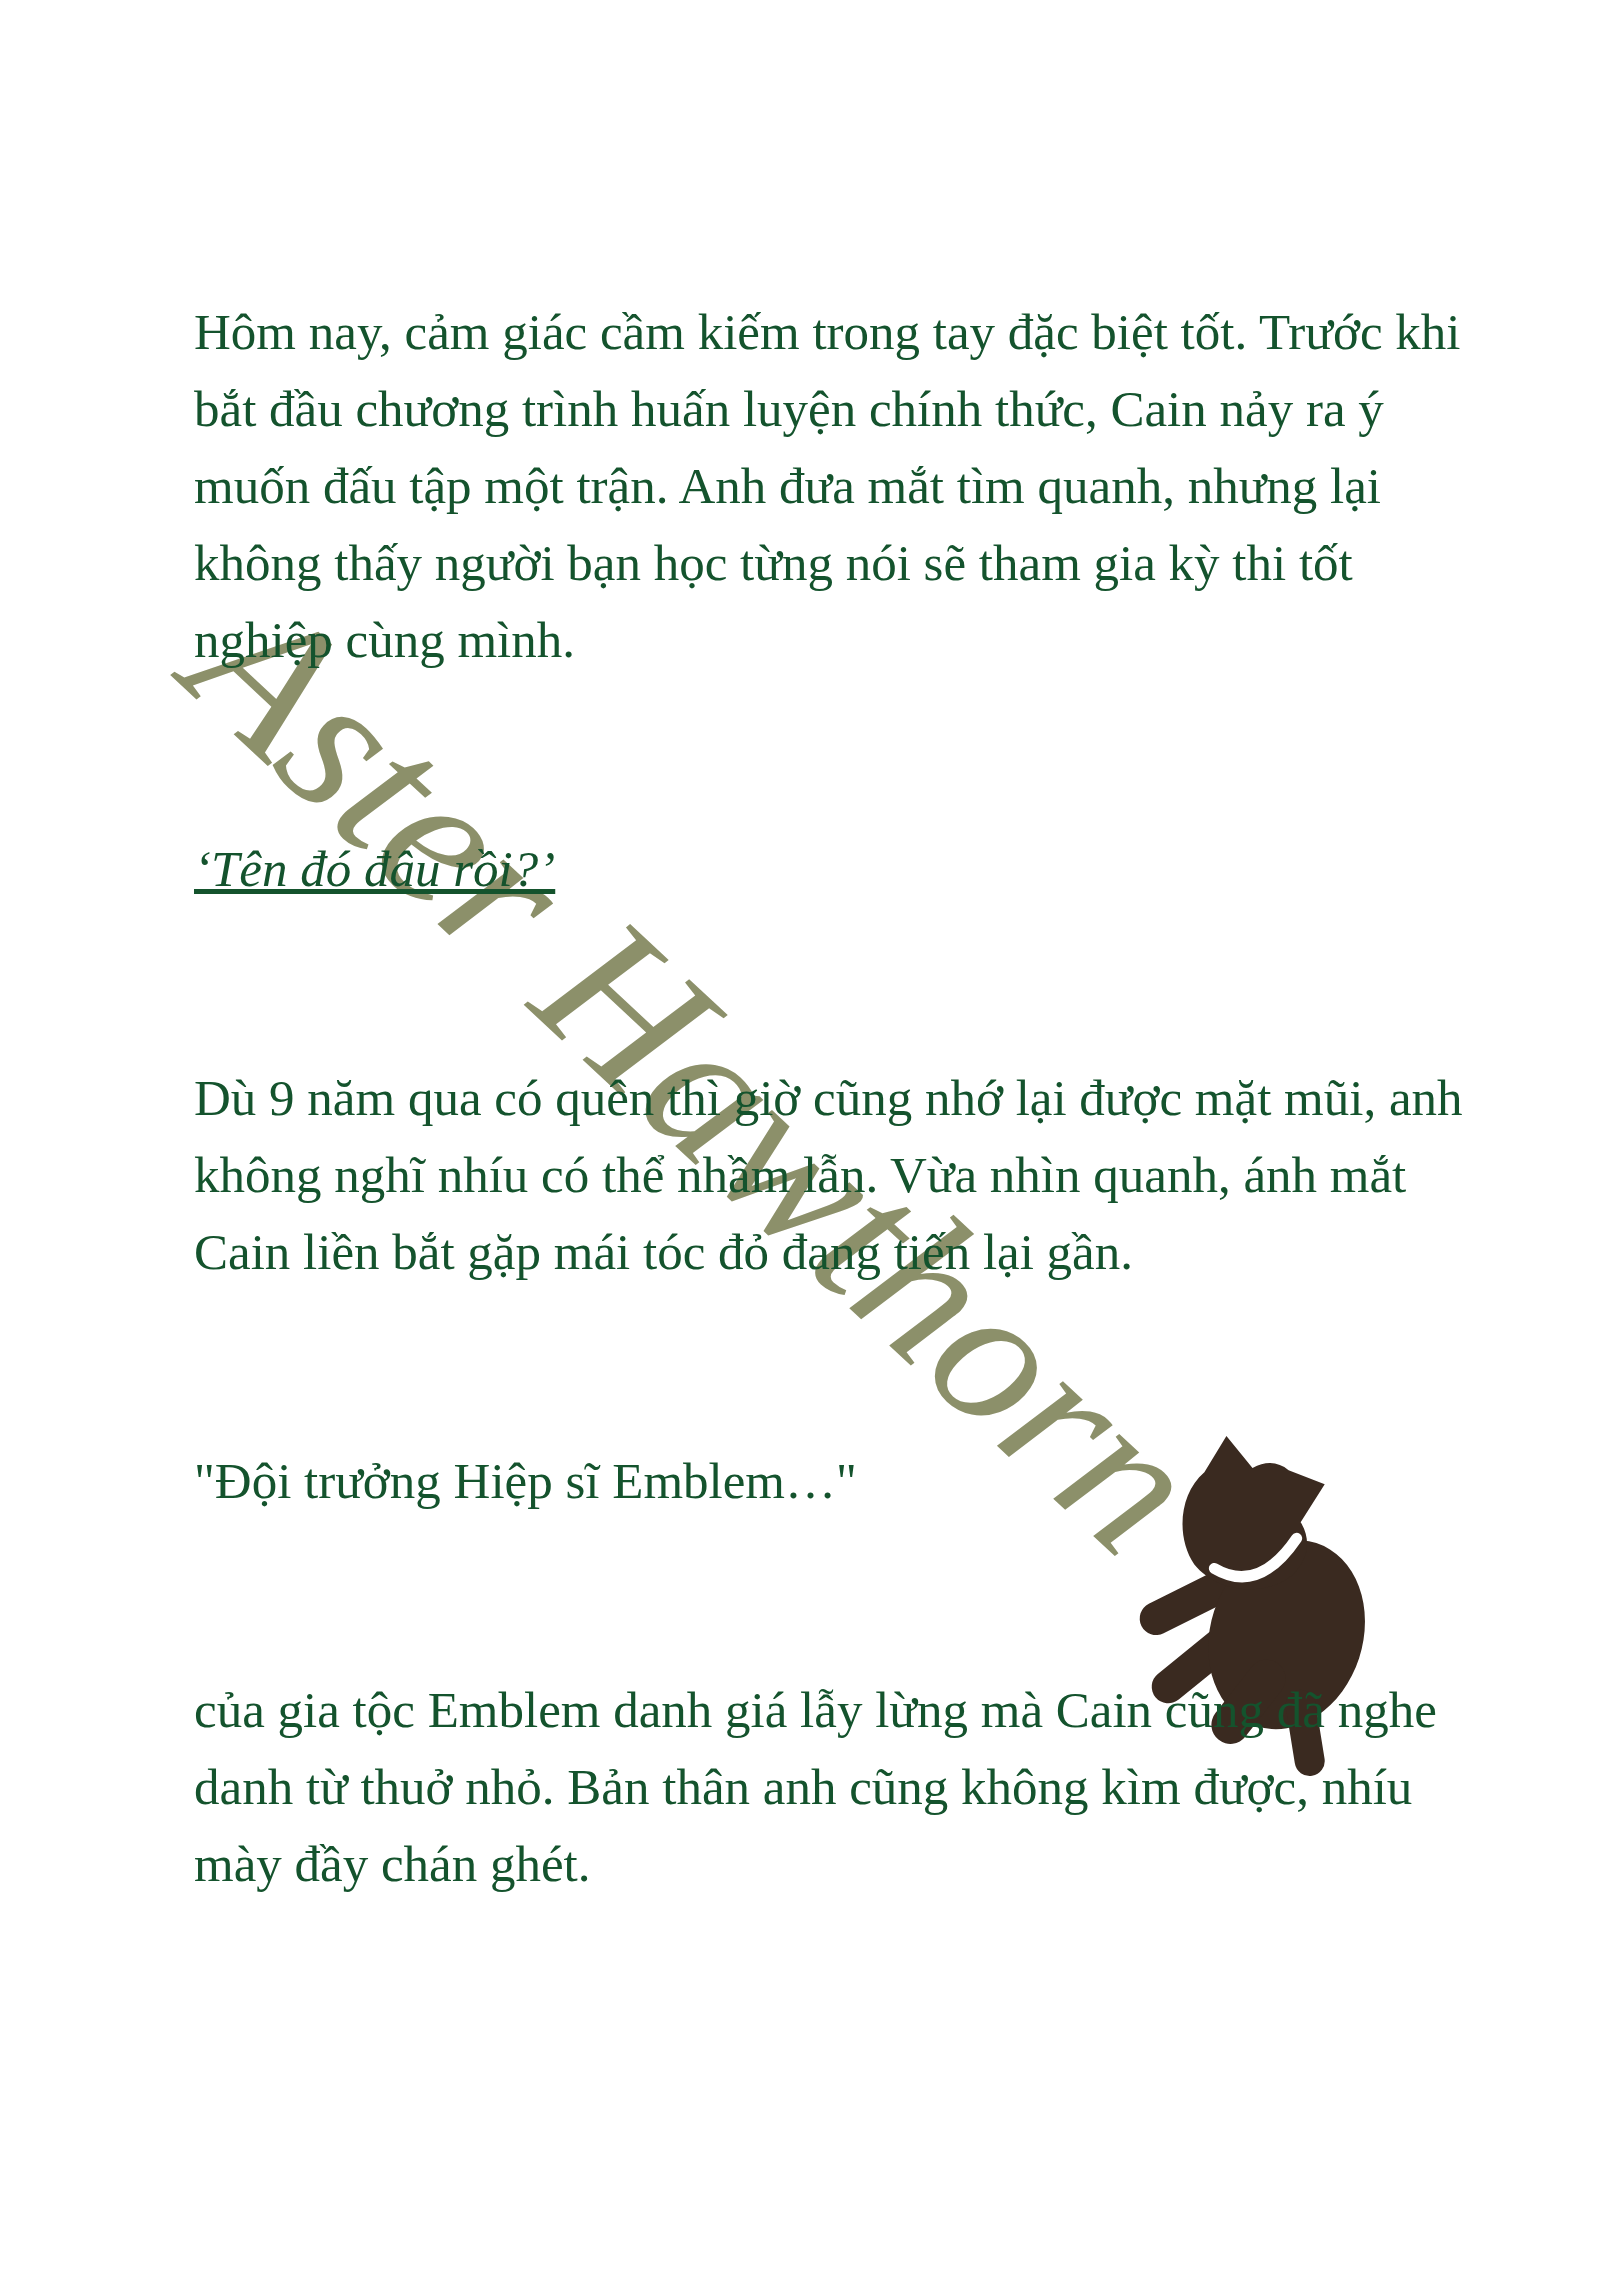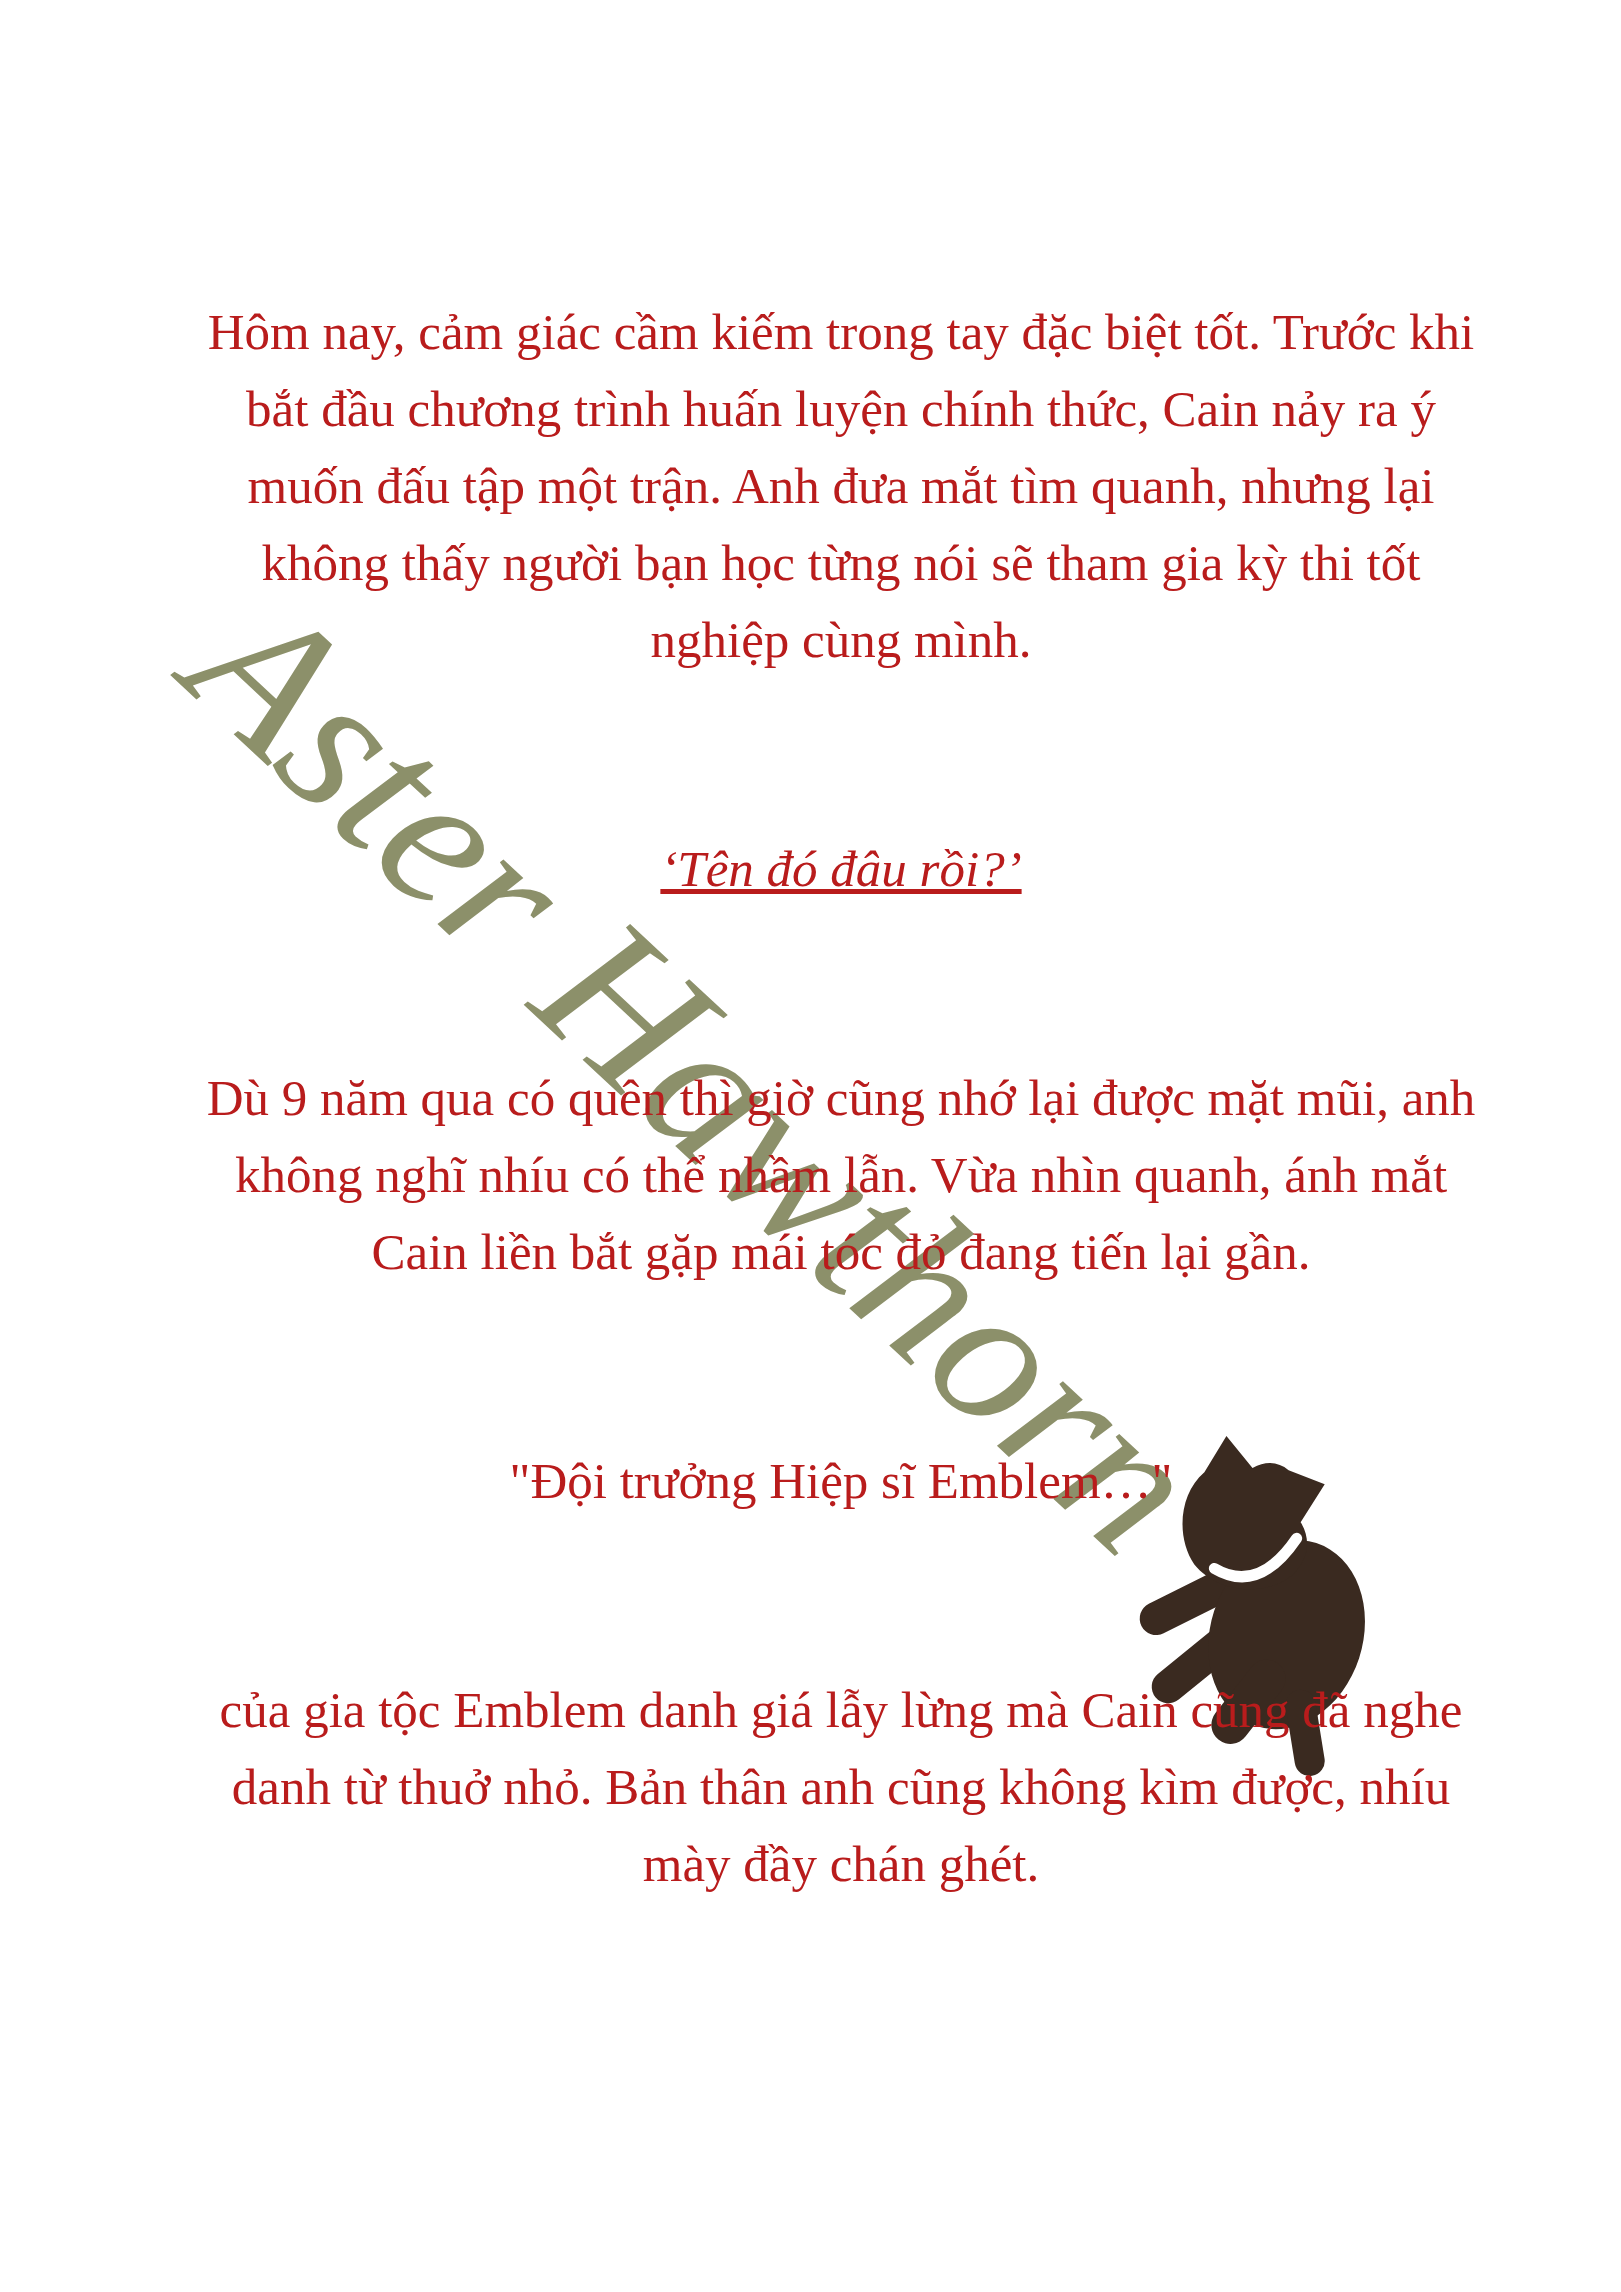--- a/index.html
+++ b/index.html
@@ -45,22 +45,21 @@
     color: var(--cat-color, #3a2a20);
   }
   
   .text-layer {
     position: absolute;
     left: 194px;
     top: 294px;
     width: 1294px;
     z-index: 3;
     font-size: 51px;
-    color: #b91c1c;
-    text-align: center;
+    color: #14532d;
   }
   .para {
     margin: 0 0 152px 0;
   }
   .para:last-child {
     margin-bottom: 0;
   }
   .para.italic {
     font-style: italic;
     text-decoration: underline;

